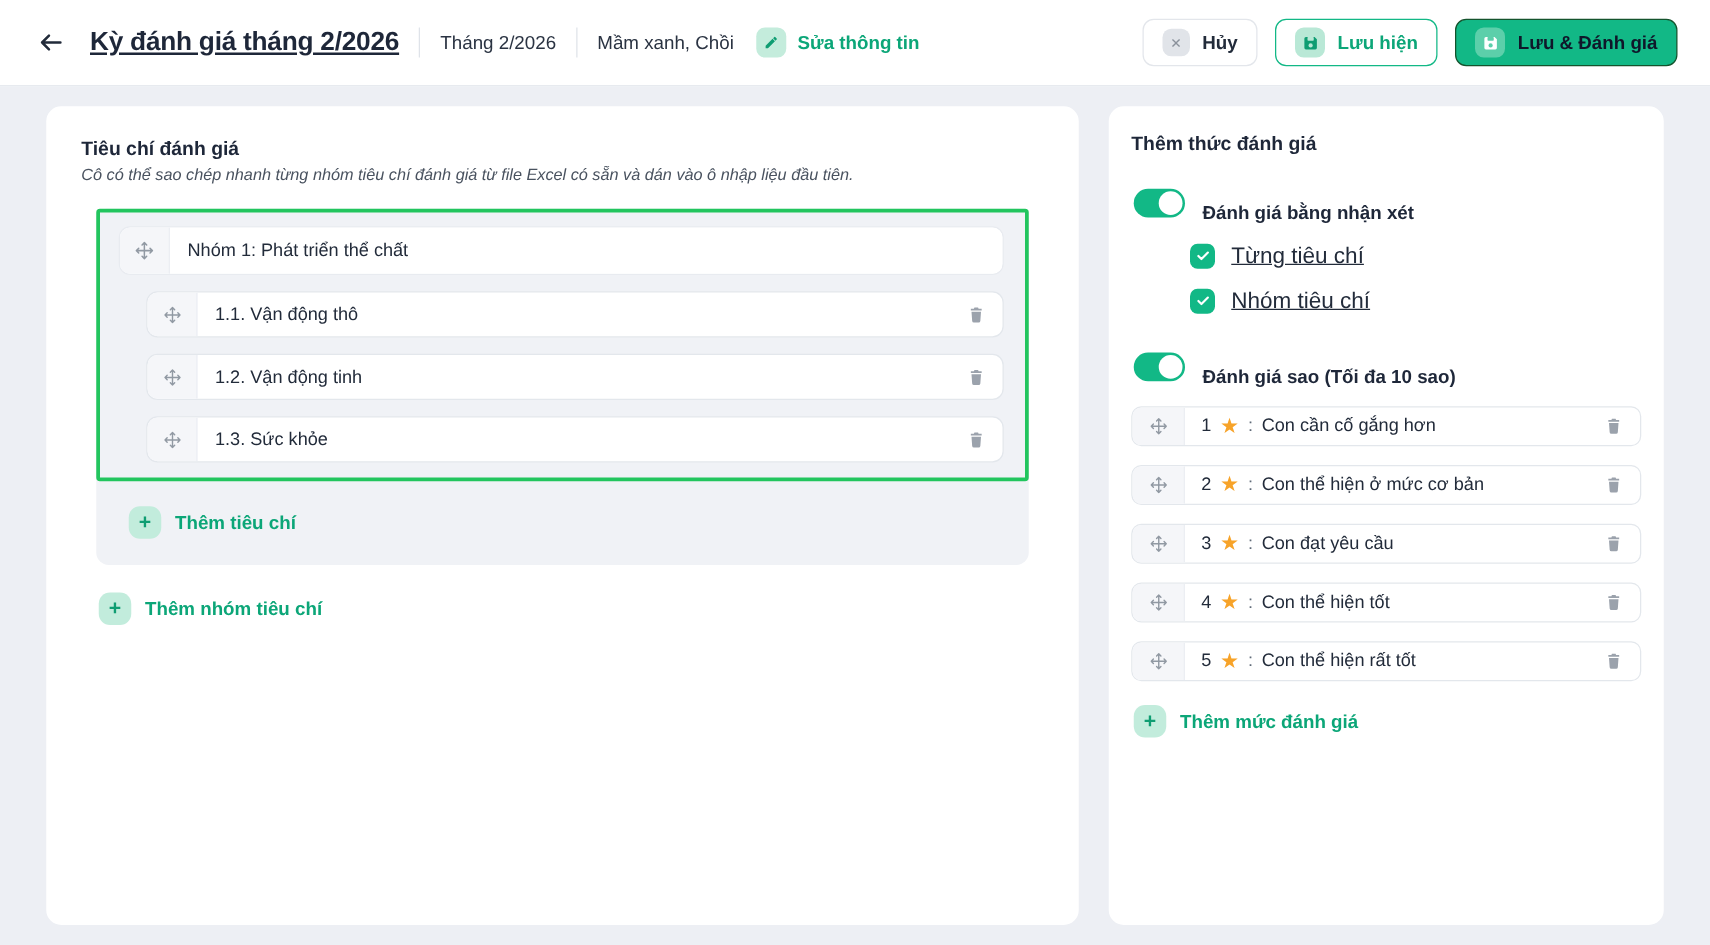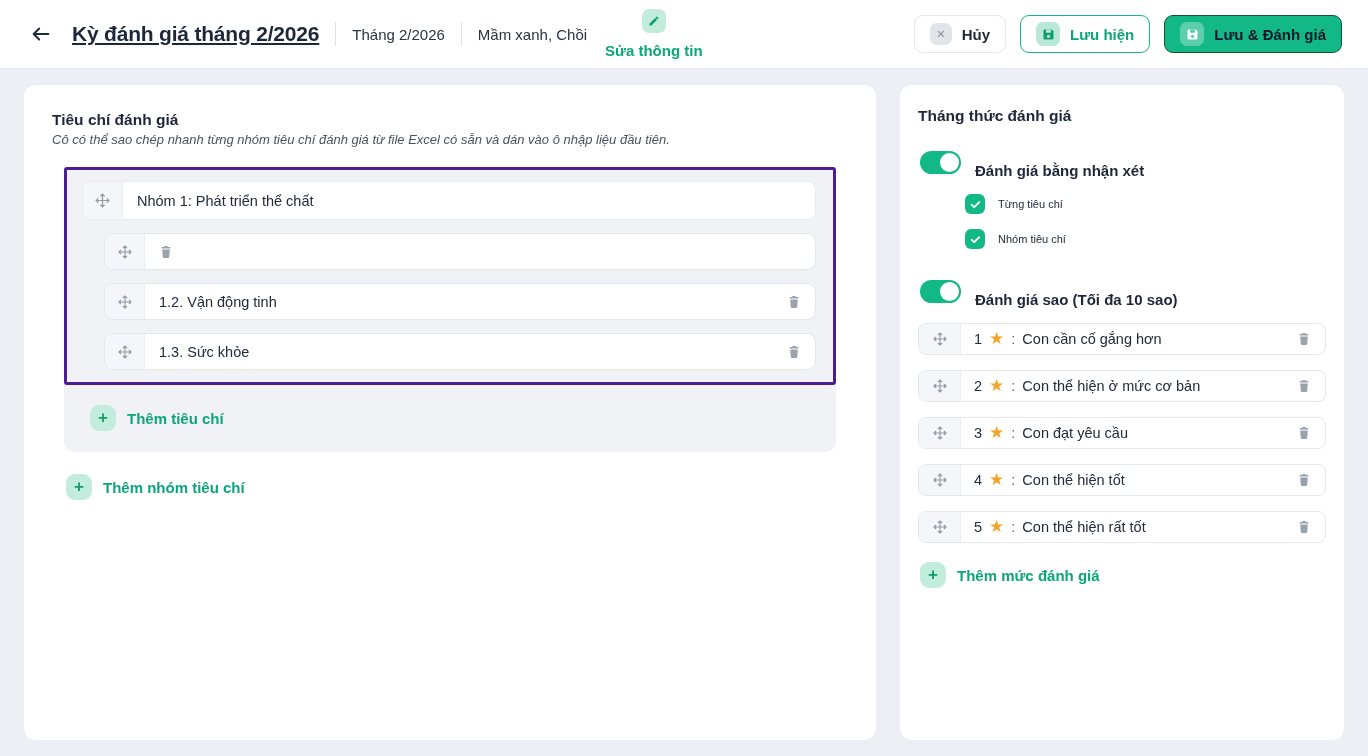--- a/index.html
+++ b/index.html
@@ -17,52 +17,52 @@
   }
   .back-btn {
     width:30px; height:30px; border:none; background:transparent; color:#222b3a;
     display:grid; place-items:center; cursor:pointer; flex:0 0 auto;
   }
   .page-title { font-size:21px; font-weight:bold; color:#1e2739; letter-spacing:-.2px;text-decoration:underline; }
   .vdiv { width:1px; height:24px; background:#dfe3e9; }
   .meta { font-size:15px; color:#2a3342; }
   .edit-link {
     display:flex; align-items:center; gap:9px; border:none; background:transparent;
-    color:#0ca678; font-weight:bold; font-size:15px; cursor:pointer; margin-left:2px;flex-direction:column;
+    color:#0ca678; font-weight:bold; font-size:15px; cursor:pointer; margin-left:2px;
   }
   .chip {
     width:24px; height:24px; border-radius:7px; display:grid; place-items:center; flex:0 0 auto;
   }
   .chip-edit { background:#c4ecdc; color:#0f9d72; }
   .topbar-actions { margin-left:auto; display:flex; align-items:center; gap:14px; }
   .btn {
     height:38px; border-radius:9px; display:flex; align-items:center; gap:10px;
     padding:0 15px; font-size:15px; font-weight:bold; cursor:pointer;
     font-family:inherit;
   }
   .btn-cancel { background:#fff; border:1px solid #e3e6eb; color:#222b3a; }
   .chip-x { width:22px; height:22px; border-radius:7px; background:#e1e4e9; color:#8a919b; font-size:11px; font-weight:bold; }
   .btn-draft { background:#fff; border:1px solid #12b886; color:#0ca678; }
   .tile { width:24px; height:24px; border-radius:7px; display:grid; place-items:center; flex:0 0 auto; }
   .tile-draft { background:#b9e8d6; color:#0f9d72; }
   .btn-primary { background:#12b886; border:1px solid #14532d; color:#0f172a; }
   .tile-primary { background:#5ccfaa; color:#fff; }
 
   
-  .main { display:flex; gap:24px; padding:16px 24px; height:687px; }
+  .main { display:flex; gap:24px; padding:16px 37px; height:687px; }
   .card { background:#fff; border-radius:12px; }
   .card-left { flex:1; padding:26px 28px; }
   .card-right { width:444px; flex:0 0 auto; padding:22px 18px; }
 
   .panel-title { font-size:15.5px; font-weight:bold; color:#1e2739; }
   .hint { margin-top:3px; font-size:13px; font-style:italic; color:#49525f; }
 
   
   .gray-box { margin:20px 12px 0; background:#f0f2f6; border-radius:8px 8px 10px 10px; }
-  .red-frame { border:3px solid #4c1d95; border-radius:3px; padding:11px 17px 12px 15px; }
+  .red-frame { border:3px solid #22c55e; border-radius:3px; padding:11px 17px 12px 15px; }
 
   .row {
     display:flex; align-items:center; height:37px; background:#fff;
     border:1px solid #e3e7ec; border-radius:9px; overflow:hidden;
   }
   .row-handle {
     width:40px; align-self:stretch; display:grid; place-items:center;
     background:#f5f6f9; border-right:1px solid #eceef3; color:#9199a3; cursor:grab; flex:0 0 auto;
   }
   .row-text { flex:1; padding:0 14px; font-size:14.5px; color:#222b3a; white-space:nowrap; }
@@ -98,21 +98,21 @@
     content:""; position:absolute; top:2px; right:2px; width:19px; height:19px;
     border-radius:50%; background:#fff;
   }
   .toggle-label { font-size:15px; font-weight:bold; color:#1e2739;margin-top:16px; }
 
   .check-row { display:flex; align-items:center; gap:13px; margin:15px 0 0 47px; }
   .checkbox {
     width:20px; height:20px; border-radius:6px; background:#12b886; border:none;
     display:grid; place-items:center; cursor:pointer; flex:0 0 auto;
   }
-  .check-label { font-size:11px; color:#222b3a; }
+  .check-label { font-size:18px; color:#222b3a;text-decoration:underline; }
 
   .star-section { margin-top:26px; }
   .star-row { height:32px; margin-top:15px; border-radius:8px; }
   .star-row .row-handle { width:42px; }
   .star-content { flex:1; display:flex; align-items:center; gap:7px; padding:0 13px; font-size:14.5px; color:#222b3a; white-space:nowrap; }
   .star-icon { color:#f7a329; font-size:17px; line-height:1; transform:translateY(-1px); }
   .star-colon { color:#5f6a78; }
   .add-level { margin:19px 0 0 2px; }
 </style>
 </head>
@@ -185,20 +185,21 @@
           </span>
           <input class="group-input" type="text" value="Nhóm 1: Phát triển thể chất" style="">
         </div>
 
         <div class="row item-row">
           <span class="row-handle">
             <svg width="16" height="16" viewBox="0 0 24 24" fill="none" stroke="currentColor" stroke-width="1.7" stroke-linecap="round" stroke-linejoin="round">
                 <path d="M12 3v18M3 12h18M12 3 9.4 5.6M12 3l2.6 2.6M12 21l-2.6-2.6M12 21l2.6-2.6M3 12l2.6-2.6M3 12l2.6 2.6M21 12l-2.6-2.6M21 12l-2.6 2.6"></path>
               </svg>
           </span>
+          <span class="row-text">1.1. Vận động thô</span>
           <button class="trash-btn">
             <span>
               <svg width="16" height="16" viewBox="0 0 24 24" fill="currentColor">
                   <path d="M9.8 3h4.4l.6 1.6h3.7v2H5.5v-2h3.7L9.8 3z"></path>
                   <path d="M6.3 8.2h11.4l-.8 11a2.1 2.1 0 0 1-2.1 1.9H9.2a2.1 2.1 0 0 1-2.1-1.9l-.8-11z"></path>
                 </svg>
             </span>
           </button>
         </div>
 
@@ -244,21 +245,21 @@
       </button>
     </div>
 
     <button class="add-link add-group">
       <span class="plus-chip">+</span>
       <span>Thêm nhóm tiêu chí</span>
     </button>
   </section>
 
   <section class="card card-right">
-    <h2 class="panel-title">Tháng thức đánh giá</h2>
+    <h2 class="panel-title">Thêm thức đánh giá</h2>
 
     <div class="toggle-row">
       <button class="toggle"></button>
       <span class="toggle-label">Đánh giá bằng nhận xét</span>
     </div>
 
     <div class="check-row">
       <button class="checkbox">
         <span>
           <svg width="13" height="13" viewBox="0 0 24 24" fill="none" stroke="#fff" stroke-width="3.2" stroke-linecap="round" stroke-linejoin="round">

